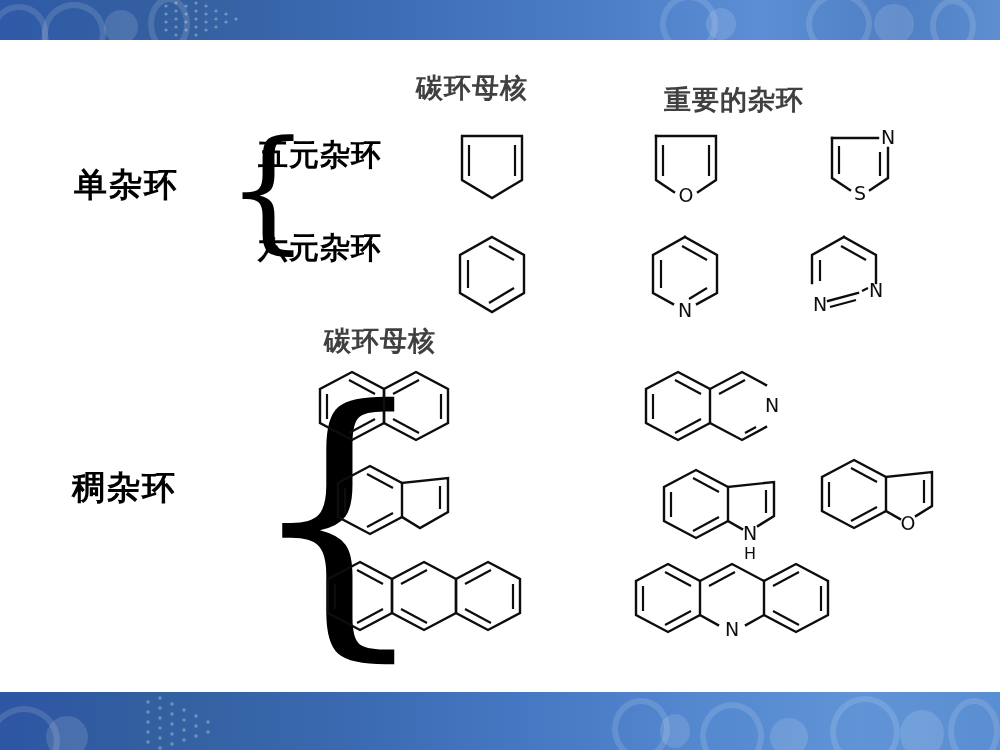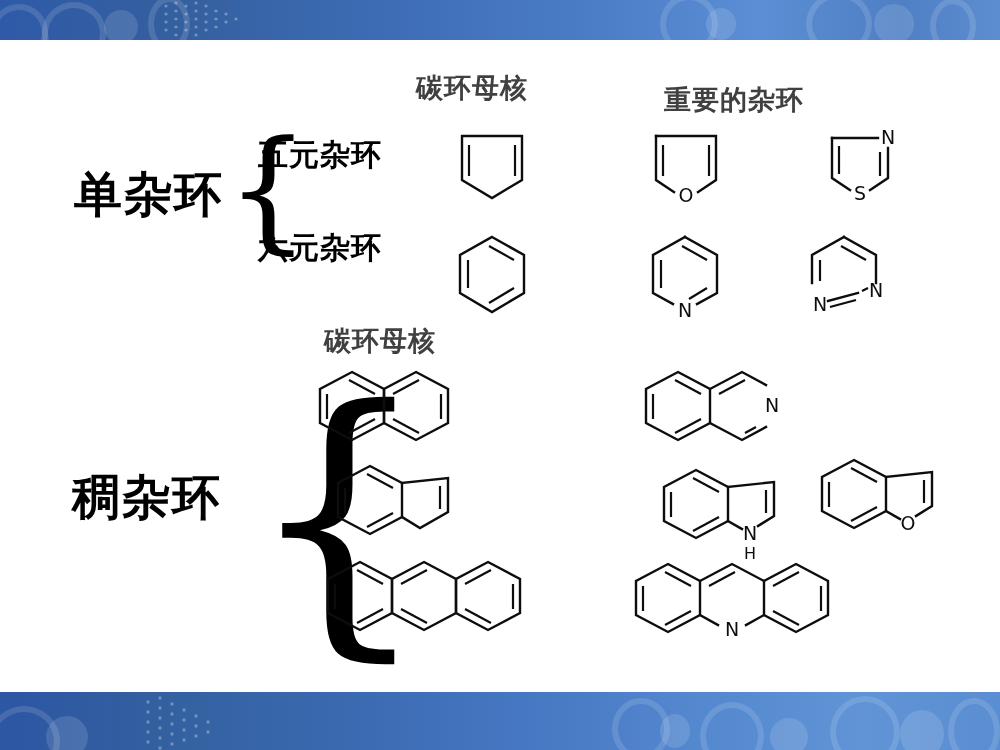--- a/index.html
+++ b/index.html
@@ -53,21 +53,21 @@
     letter-spacing:1px;
     white-space:nowrap;
   }
   .blk-label{
     position:absolute;
     color:#000;
     font-family:"DejaVu Sans","Liberation Sans",sans-serif;
     font-weight:bold;
     white-space:nowrap;
   }
-  .cat-main{font-size:48px;letter-spacing:2px;}
+  .cat-main{font-size:33px;letter-spacing:2px;}
   .cat-sub{font-size:30px;letter-spacing:1px;}
 
   .brace{position:absolute;color:#000;font-family:"DejaVu Serif","Liberation Serif",serif;line-height:1;}
 
   .mol{position:absolute;}
   svg{display:block;overflow:visible;}
   .bond{stroke:#0d0d0d;stroke-width:2.4;fill:none;stroke-linecap:square;}
   .bond-in{stroke:#0d0d0d;stroke-width:2.2;fill:none;stroke-linecap:butt;}
   .atom{font-family:"DejaVu Sans","Liberation Sans",sans-serif;font-size:19px;fill:#0d0d0d;text-anchor:middle;dominant-baseline:middle;}
   .atom-h{font-size:16px;}

